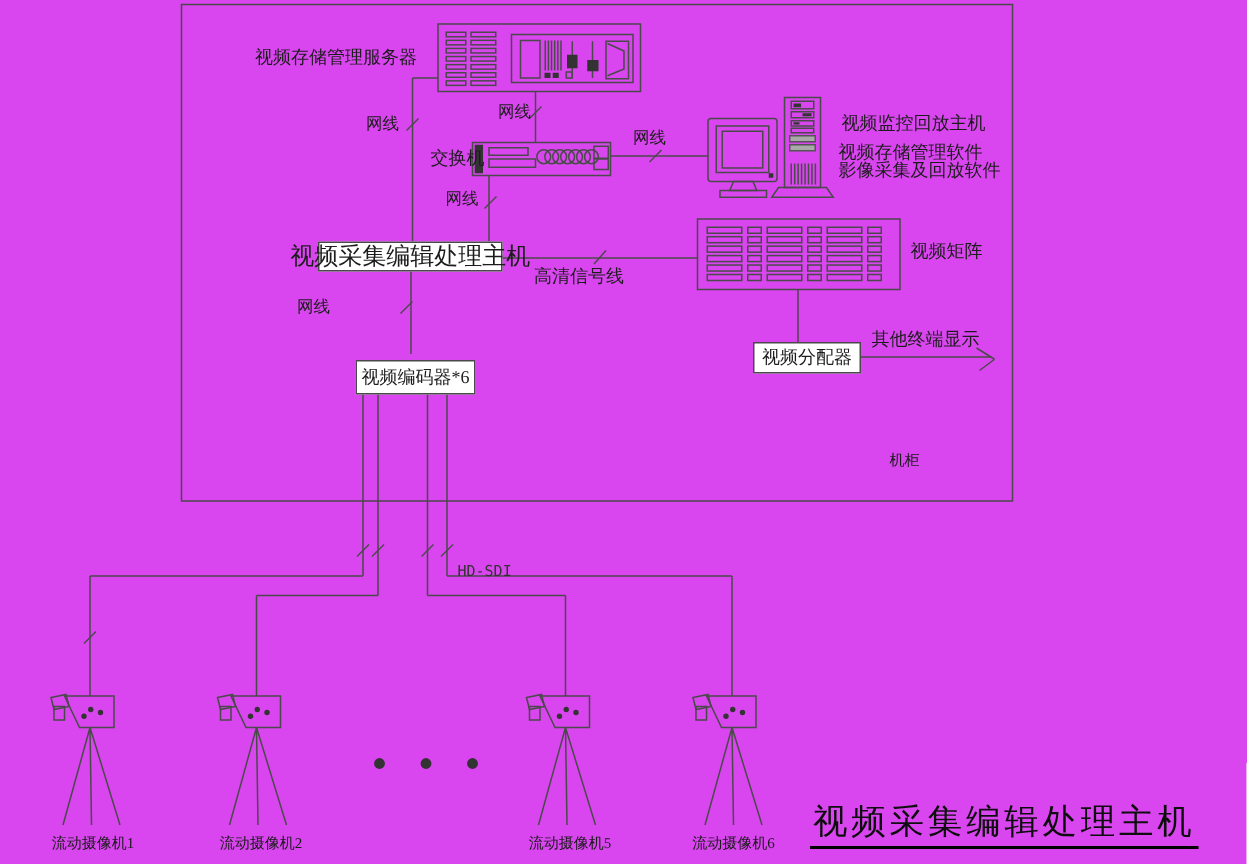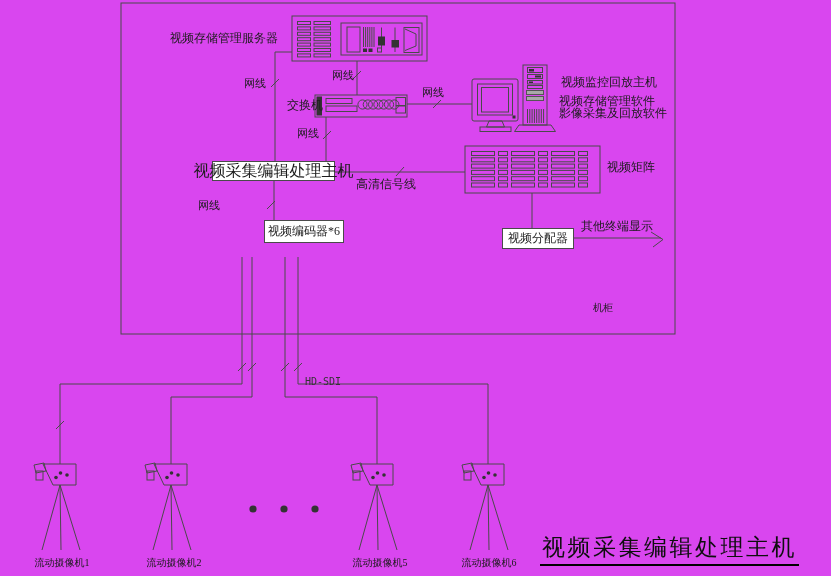--- a/index.html
+++ b/index.html
@@ -233,21 +233,21 @@
   <div class="lbl net" style="left:198px;top:200px;">网线</div>
   <div class="lbl" style="left:593px;top:303px;font-size:10px;">机柜</div>
   <div id="hdsdi">HD-SDI</div>
 
   <div class="boxnode" style="left:212px;top:161px;width:121px;height:18px;font-size:16px;">
     <span>视频采集编辑处理主机</span>
   </div>
   <div class="boxnode" style="left:502px;top:228px;width:70px;height:19px;">
     <span>视频分配器</span>
   </div>
-  <div class="boxnode" style="left:237px;top:220px;width:78px;height:21px;margin-left:27px;">
+  <div class="boxnode" style="left:237px;top:240px;width:78px;height:21px;">
     <span>视频编码器*6</span>
   </div>
 
   <div class="camlbl" style="left:22px;top:558px;">流动摄像机1</div>
   <div class="camlbl" style="left:134px;top:558px;">流动摄像机2</div>
   <div class="camlbl" style="left:340px;top:558px;">流动摄像机5</div>
   <div class="camlbl" style="left:449px;top:558px;">流动摄像机6</div>
 
   <div id="title">视频采集编辑处理主机</div>
 

